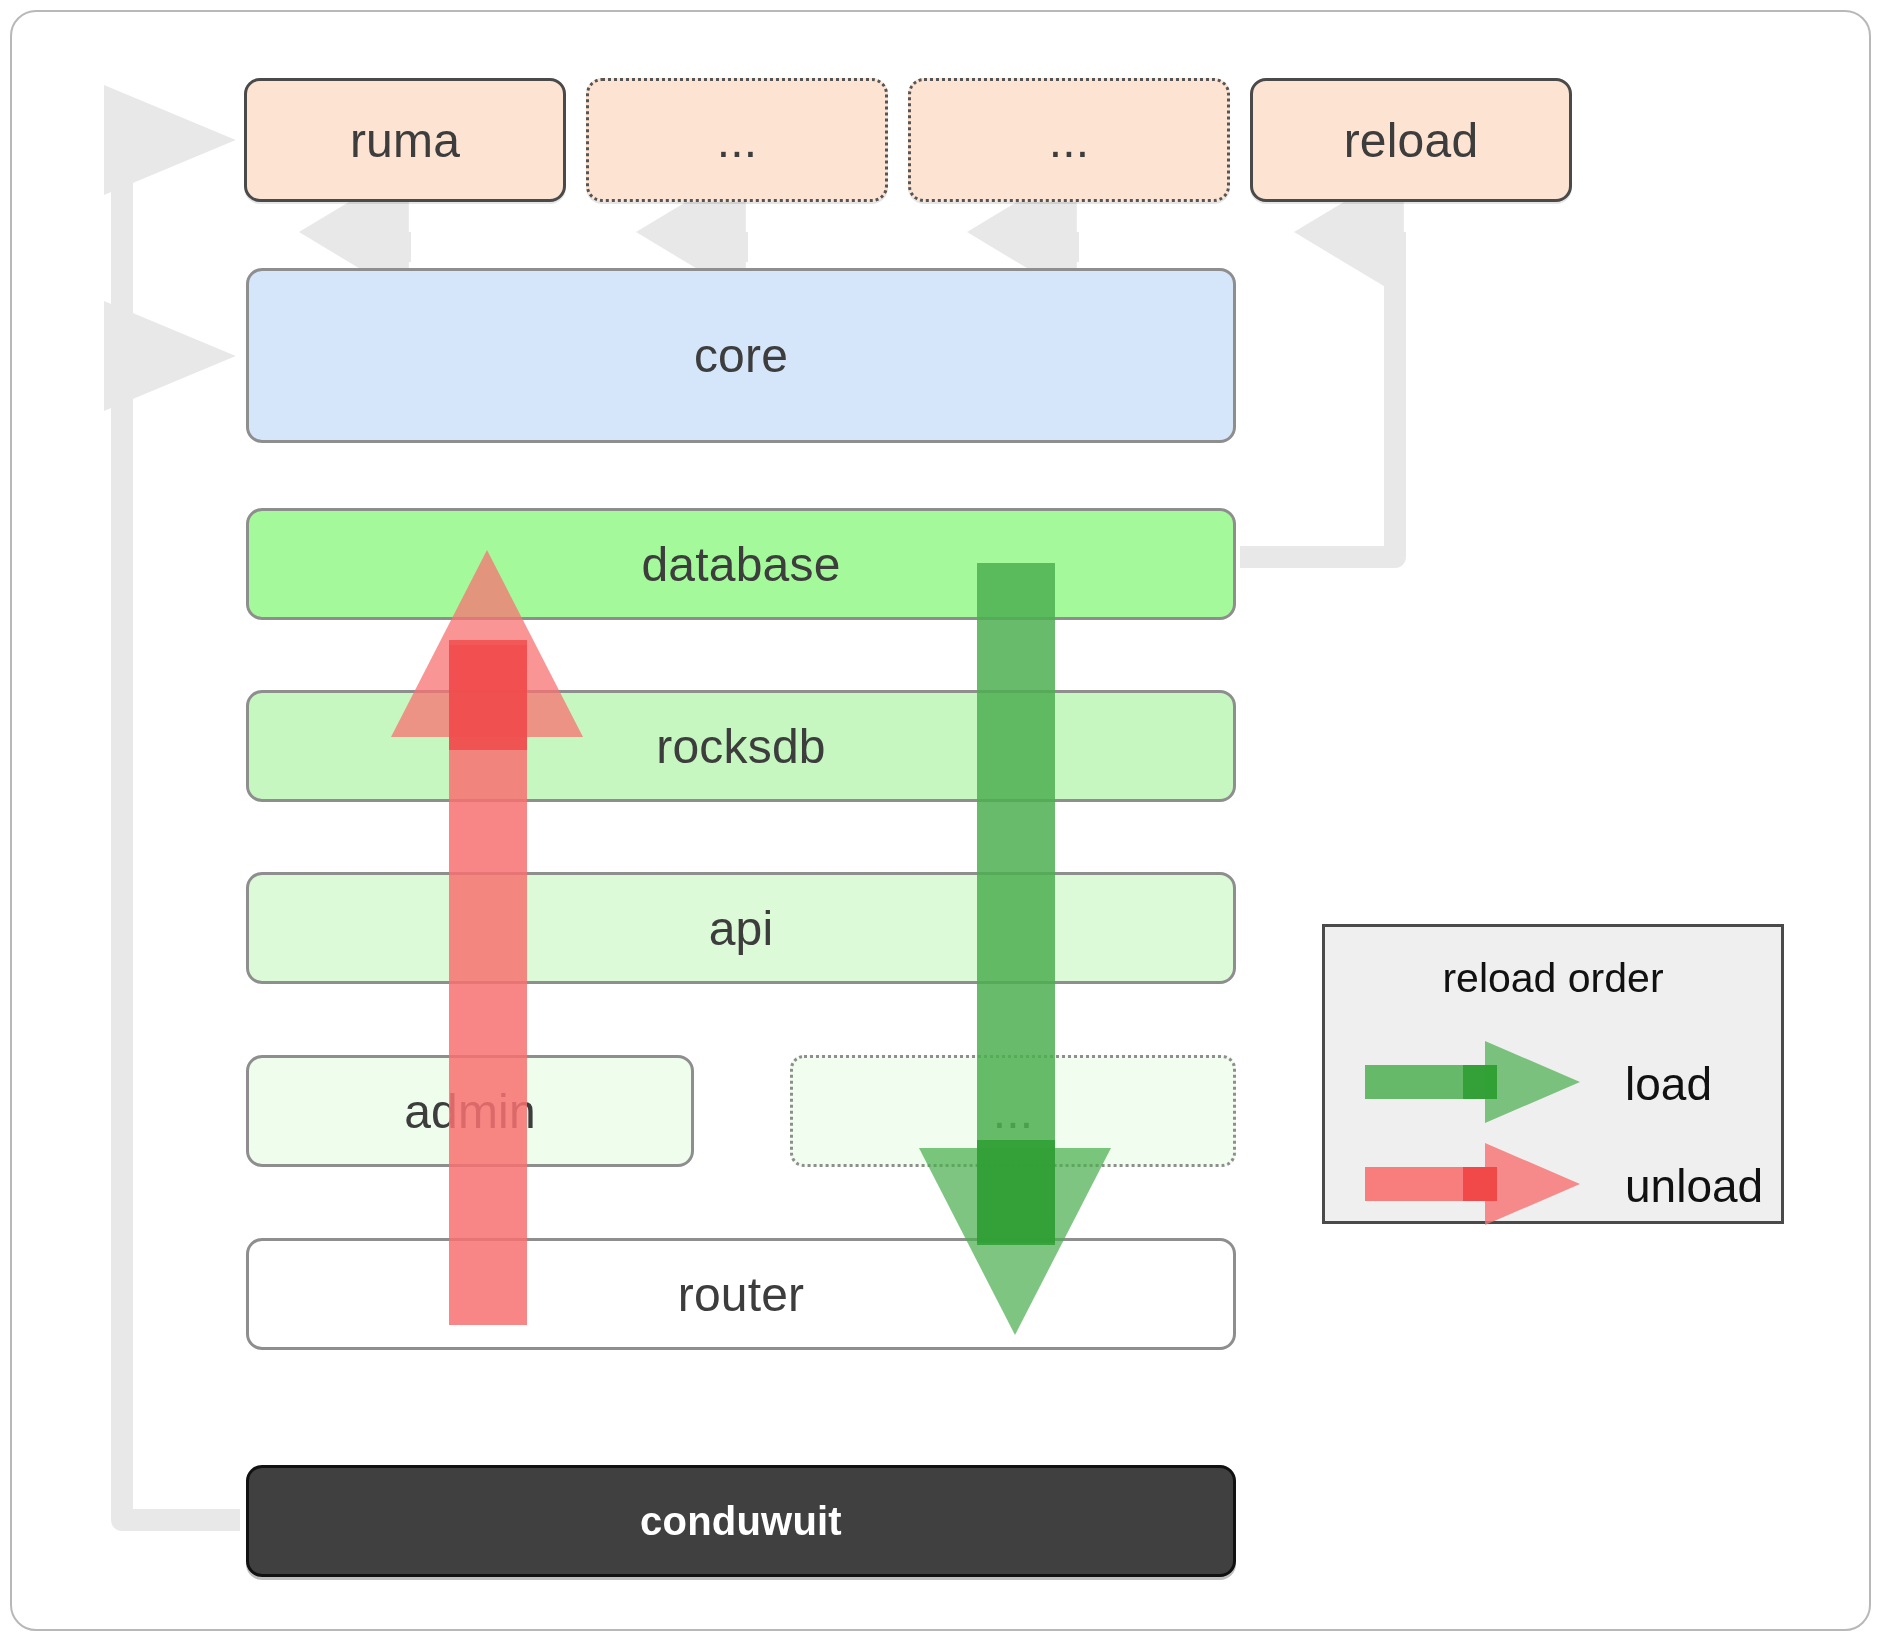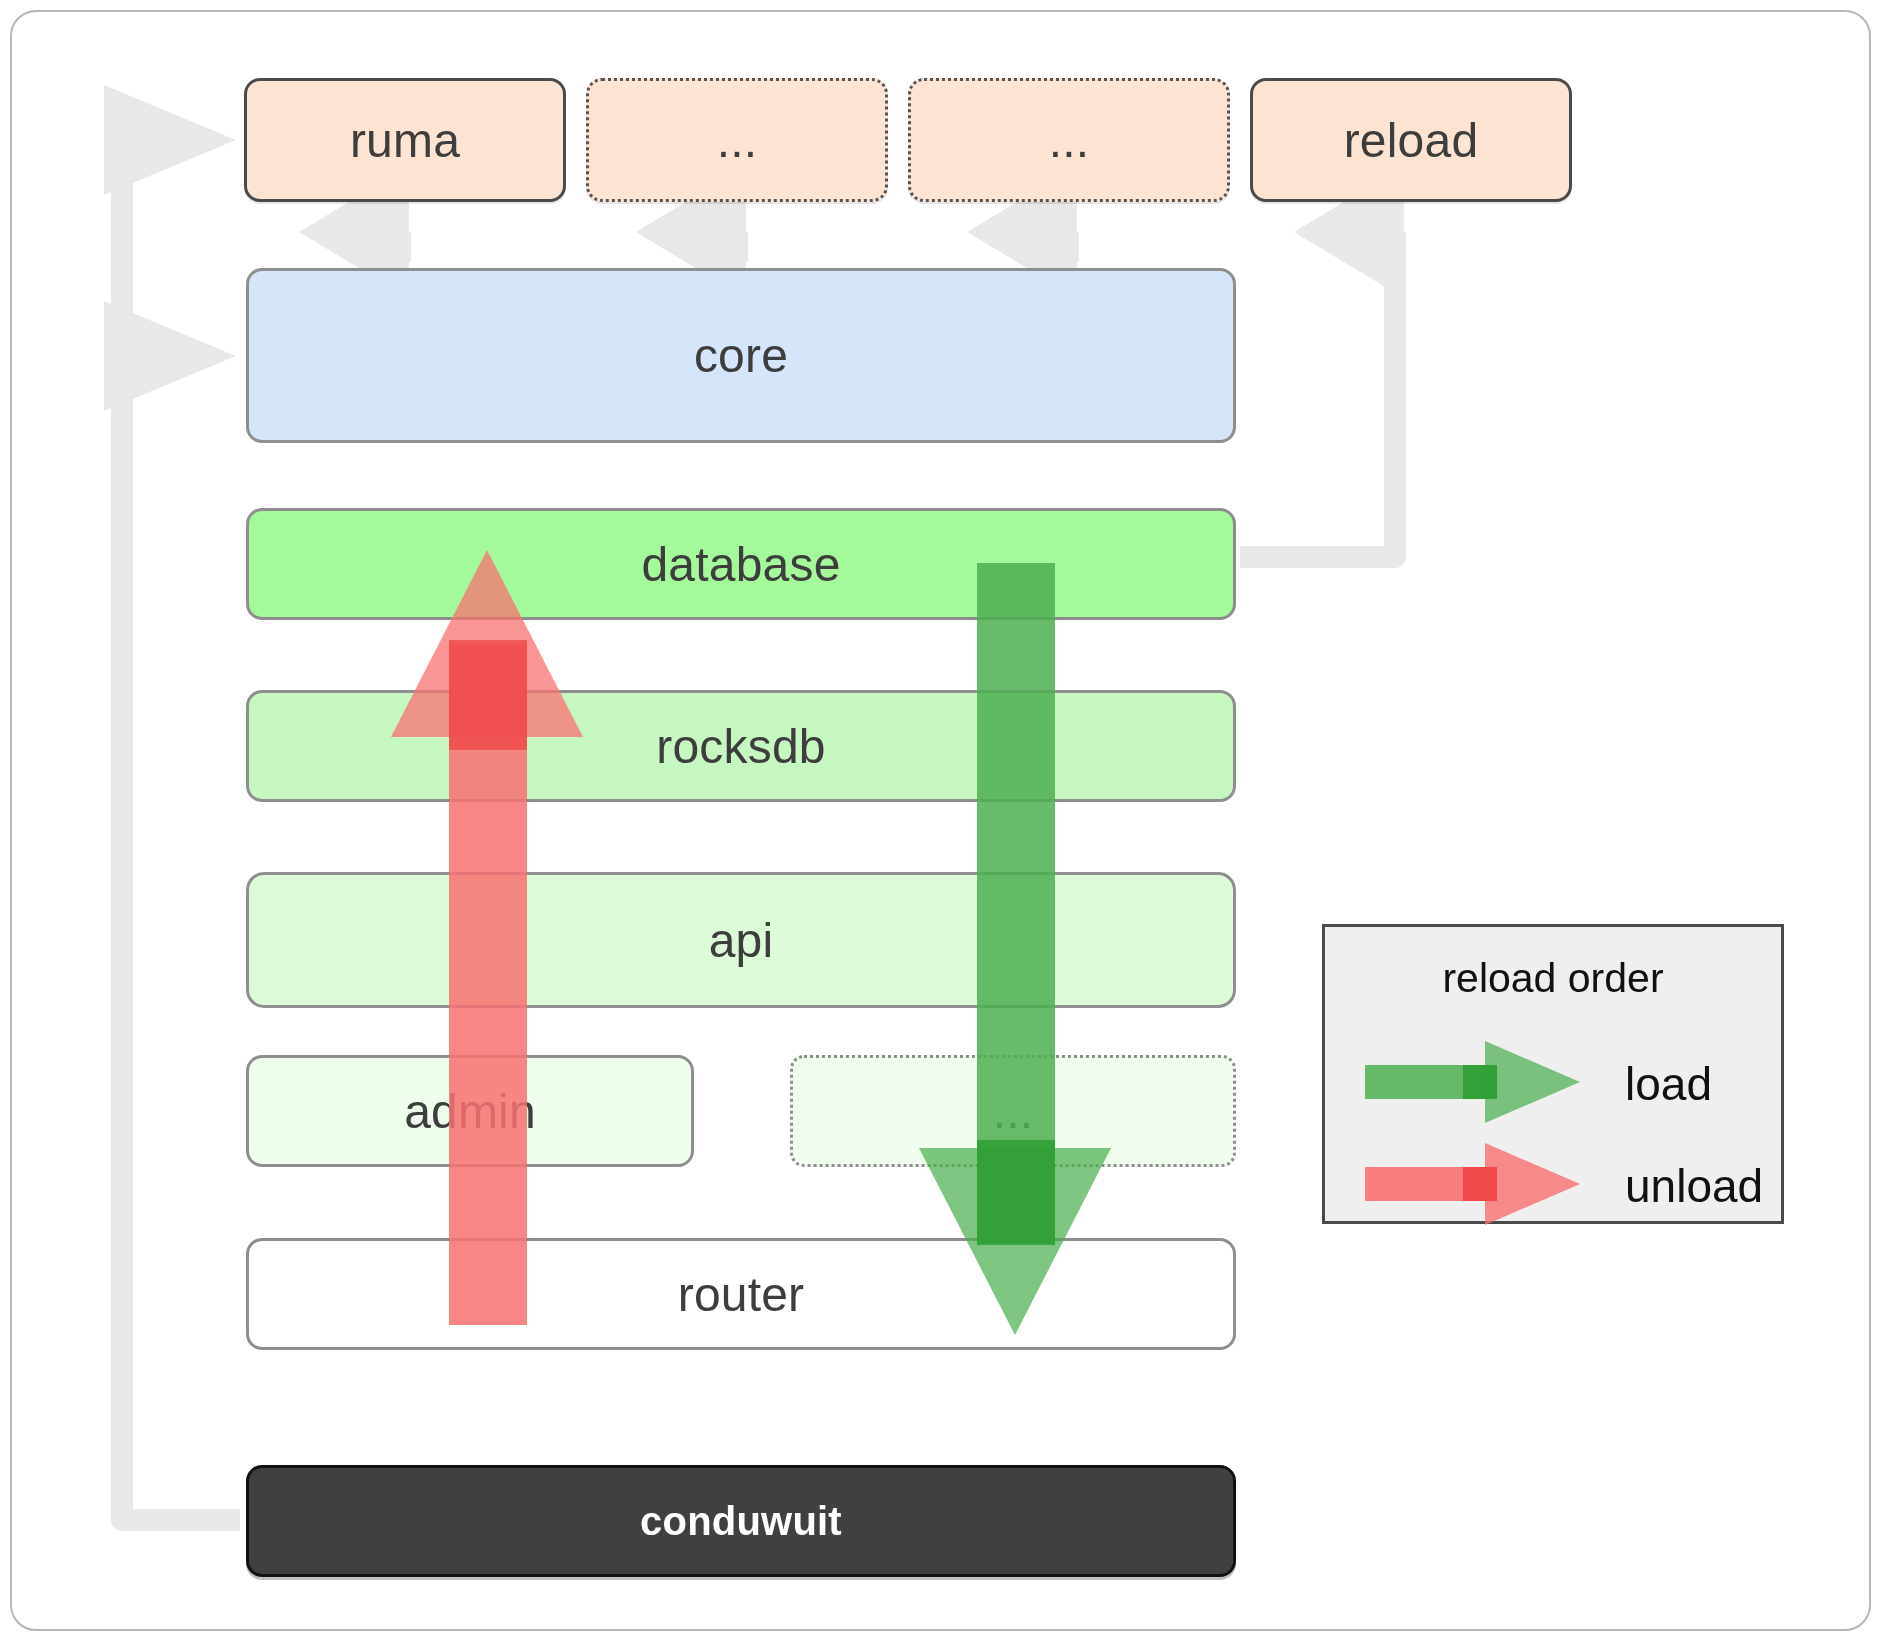--- a/index.html
+++ b/index.html
@@ -61,21 +61,21 @@
   
   .stack {
     left: 246px;
     width: 990px;
     border: 3px solid #8e8e8e;
     border-radius: 16px;
   }
   #n-core     { top: 268px;  height: 175px; background: #d5e6fa; }
   #n-database { top: 508px;  height: 112px; background: #a4fa9a; }
   #n-service  { top: 690px;  height: 112px; background: #c6f7c0; }
-  #n-api      { top: 872px;  height: 136px; background: #deface; background: #ddfad8; border-radius: 18px; }
+  #n-api      { top: 872px;  height: 112px; background: #deface; background: #ddfad8; }
   #n-admin    { top: 1055px; height: 112px; background: #eefdec; width: 448px; }
   #n-dots3    { top: 1055px; height: 112px; background: #f1fdee;
                 left: 790px; width: 446px; border: 3px dotted #8e8e8e; }
   #n-router   { top: 1238px; height: 112px; background: #ffffff; }
 
   
   #n-conduwuit {
     left: 246px; top: 1465px; width: 990px; height: 112px;
     background: #404040;
     border: 3px solid #111;

